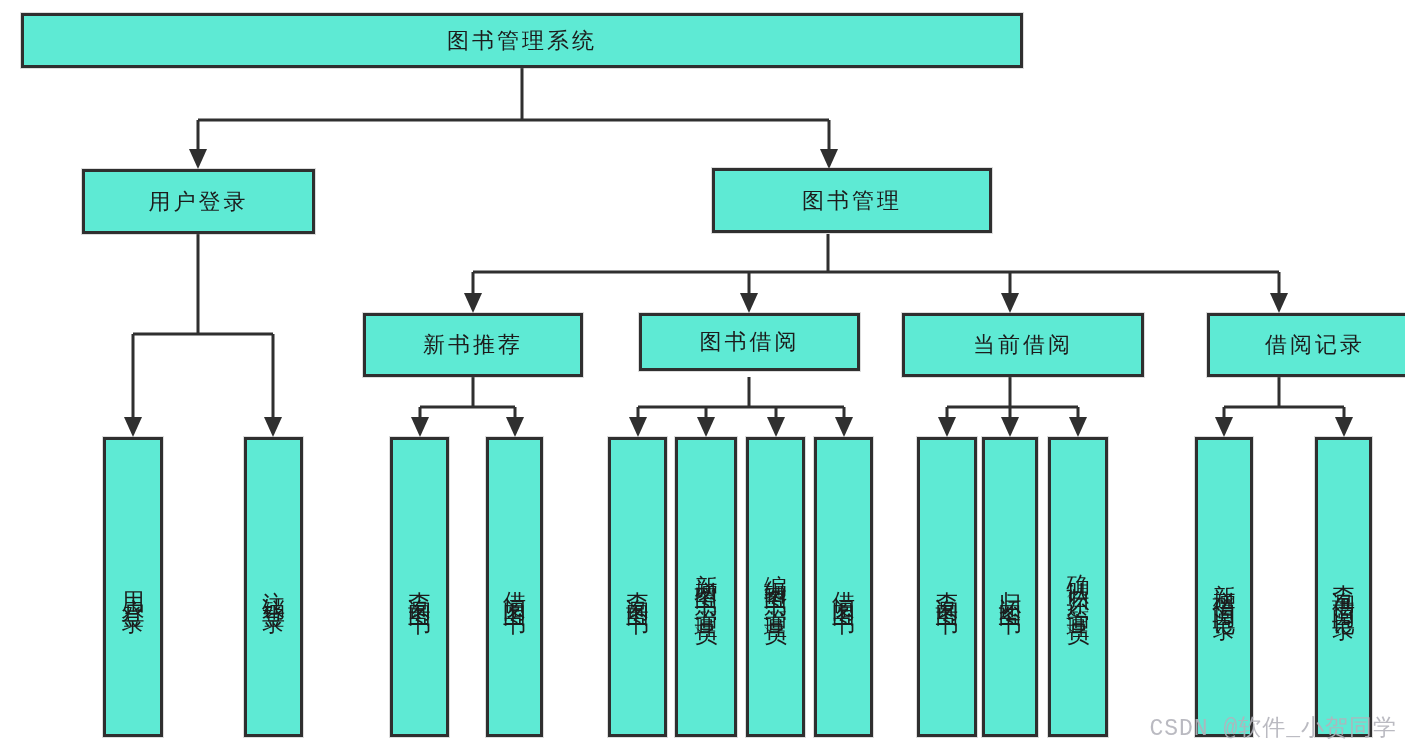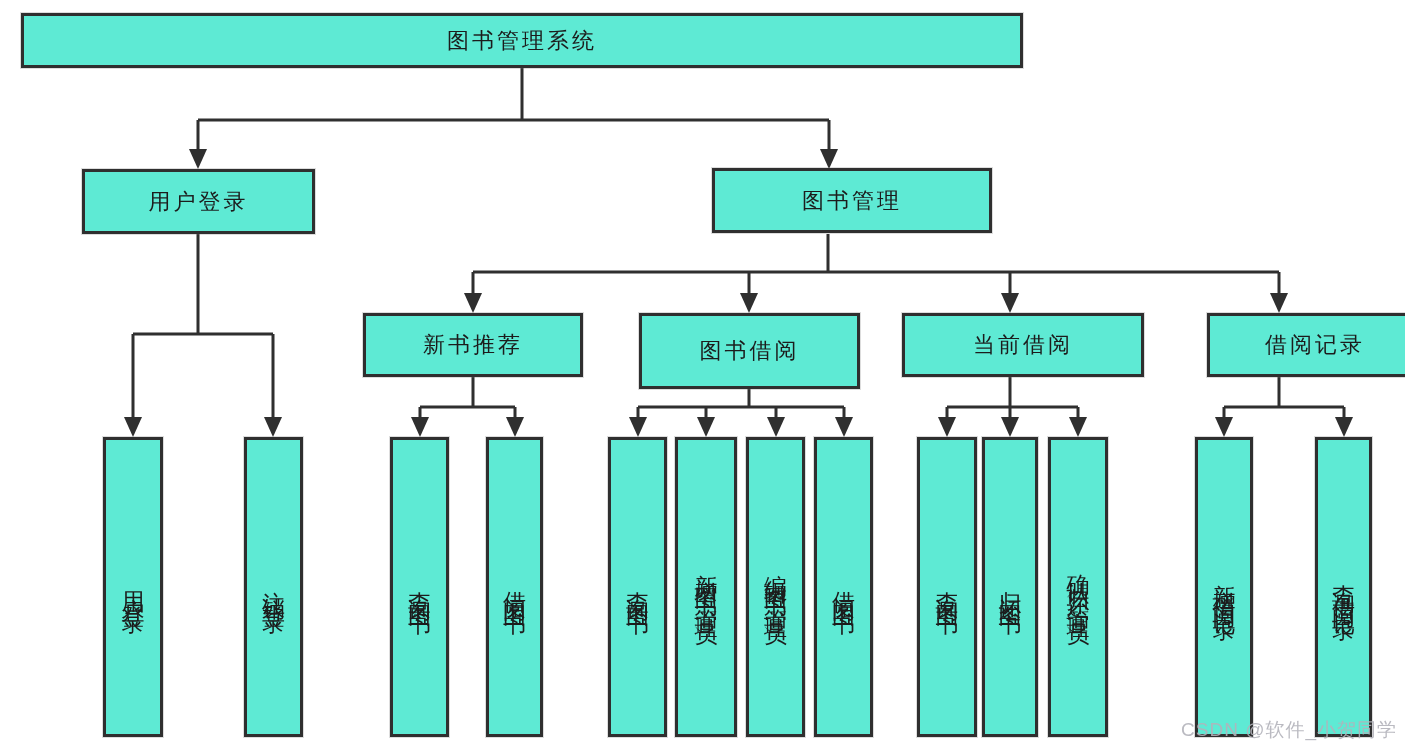--- a/index.html
+++ b/index.html
@@ -42,45 +42,46 @@
     text-orientation: mixed;
     font-size: 23px;
     letter-spacing: 7px;
     line-height: 1;
   }
   
   .n-root { left: 21px;  top: 13px;  width: 1002px; height: 55px; }
   .n-l1a  { left: 82px;  top: 169px; width: 233px;  height: 65px; }
   .n-l1b  { left: 712px; top: 168px; width: 280px;  height: 65px; }
   .n-l2a  { left: 363px; top: 313px; width: 220px;  height: 64px; }
-  .n-l2b  { left: 639px; top: 313px; width: 221px;  height: 76px; }
+  .n-l2b  { left: 639px; top: 313px; width: 221px;  height: 58px; }
   .n-l2c  { left: 902px; top: 313px; width: 242px;  height: 64px; }
   .n-l2d  { left: 1171px;top: 313px; width: 216px;  height: 64px; margin-left: 36px; }
   .n-f1  { left: 103px;  top: 437px; width: 60px; height: 300px; }
   .n-f2  { left: 244px;  top: 437px; width: 59px; height: 300px; }
   .n-f3  { left: 390px;  top: 437px; width: 59px; height: 300px; }
   .n-f4  { left: 486px;  top: 437px; width: 57px; height: 300px; }
   .n-f5  { left: 608px;  top: 437px; width: 59px; height: 300px; }
   .n-f6  { left: 675px;  top: 437px; width: 62px; height: 300px; }
   .n-f7  { left: 746px;  top: 437px; width: 59px; height: 300px; }
   .n-f8  { left: 814px;  top: 437px; width: 59px; height: 300px; }
   .n-f9  { left: 917px;  top: 437px; width: 60px; height: 300px; }
   .n-f10 { left: 982px;  top: 437px; width: 56px; height: 300px; }
   .n-f11 { left: 1048px; top: 437px; width: 60px; height: 300px; }
   .n-f12 { left: 1195px; top: 437px; width: 58px; height: 300px; }
   .n-f13 { left: 1315px; top: 437px; width: 57px; height: 300px; }
   .watermark {
     position: absolute;
     right: 8px;
     bottom: 4px;
     z-index: 5;
-    font-size: 19px;
+    font-size: 23px;
     letter-spacing: 1px;
     color: rgba(178, 178, 186, 0.9);
     white-space: nowrap;
+    font-family: Liberation Mono, monospace;
   }
 </style>
 </head>
 <body>
 
 <div class="canvas">
 
   <svg class="connectors" viewBox="0 0 1405 747" xmlns="http://www.w3.org/2000/svg">
     <g stroke="#2f2f2f" stroke-width="3" fill="none">
 

